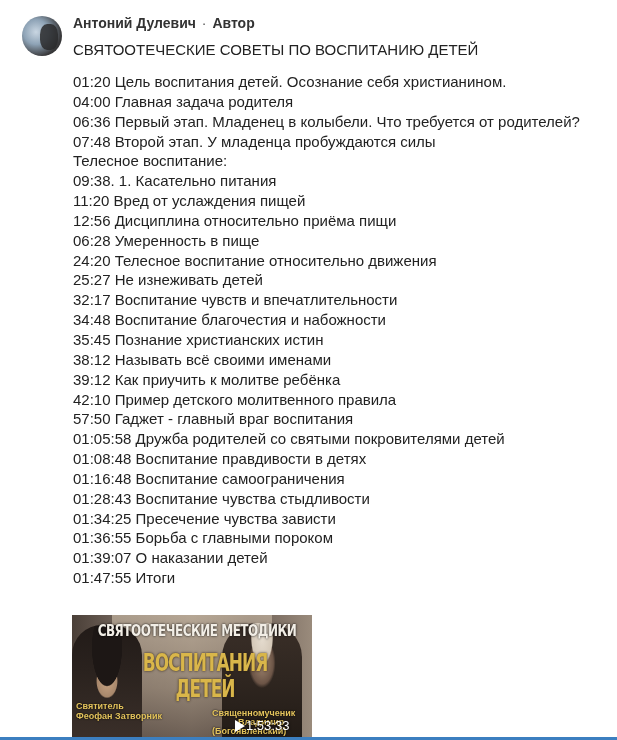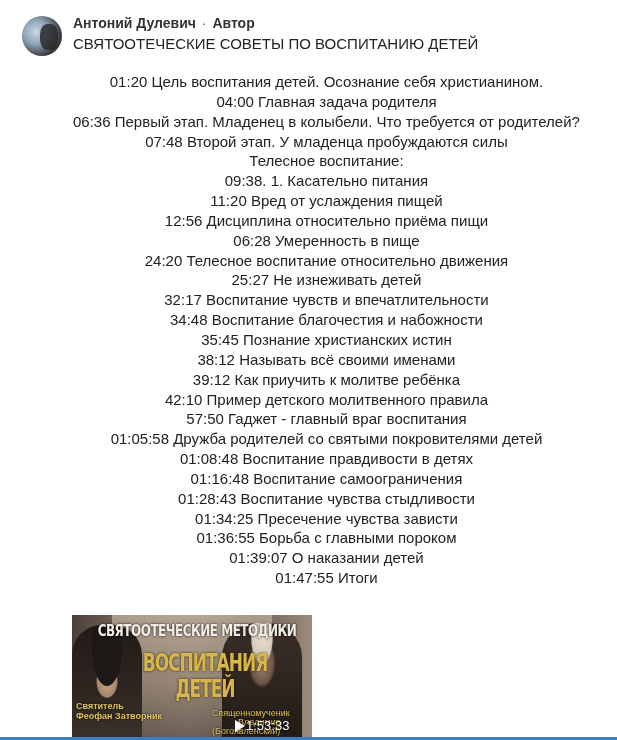--- a/index.html
+++ b/index.html
@@ -24,28 +24,28 @@
     }
     .header {
       position: absolute; left: 73px; top: 14px;
     }
     .author-line {
       font-size: 14px; font-weight: bold; color: #333;
       line-height: 18px;
     }
     .author-line .dot { font-weight: normal; color: #555; margin: 0 2px; }
     .title {
-      font-size: 15px; color: #222; line-height: 20px; margin-top: 2px;
+      font-size: 15px; color: #222; line-height: 20px; margin-top: 8px;
       letter-spacing: 0px;
     }
     .body {
       position: absolute; left: 73px; top: 72px;
       font-size: 15px; line-height: 19.85px; color: #222;
     }
-    .body .line { white-space: nowrap; text-align: center; }
+    .body .line { white-space: nowrap; }
     .thumb {
       position: absolute; left: 72px; top: 615px;
       width: 240px; height: 122px; overflow: hidden;
       background: linear-gradient(90deg, #4a3f38 0%, #7b6d62 25%, #a89887 50%, #6d5f55 75%, #9a8b7c 100%);
     }
     .thumb .bg-arch {
       position: absolute; left: 40px; top: 0; width: 160px; height: 122px;
       background: linear-gradient(180deg, #b9aa98 0%, #8e7f70 60%, #5f5249 100%);
       opacity: .8;
     }
@@ -84,21 +84,21 @@
       transform: scaleY(1.5); transform-origin: top;
       text-shadow: 0 0 2px #2a1e10;
     }
     .thumb .cap-left {
       position: absolute; left: 4px; top: 86px;
       font-size: 9px; line-height: 10px; font-weight: bold; color: #e3c35c;
       text-shadow: 0 0 2px #000;
     }
     .thumb .cap-right {
       position: absolute; left: 140px; top: 94px;
-      font-size: 9px; line-height: 9px; font-weight: normal; color: #e3c35c;
+      font-size: 9px; line-height: 9px; font-weight: bold; color: #e3c35c;
       text-shadow: 0 0 2px #000;
     }
     .thumb .duration {
       position: absolute; left: 163px; top: 103px;
       display: flex; align-items: center;
       font-size: 13px; font-weight: normal; color: #ffffff;
       text-shadow: 0 0 3px #000;
     }
     .thumb .play {
       width: 0; height: 0;

